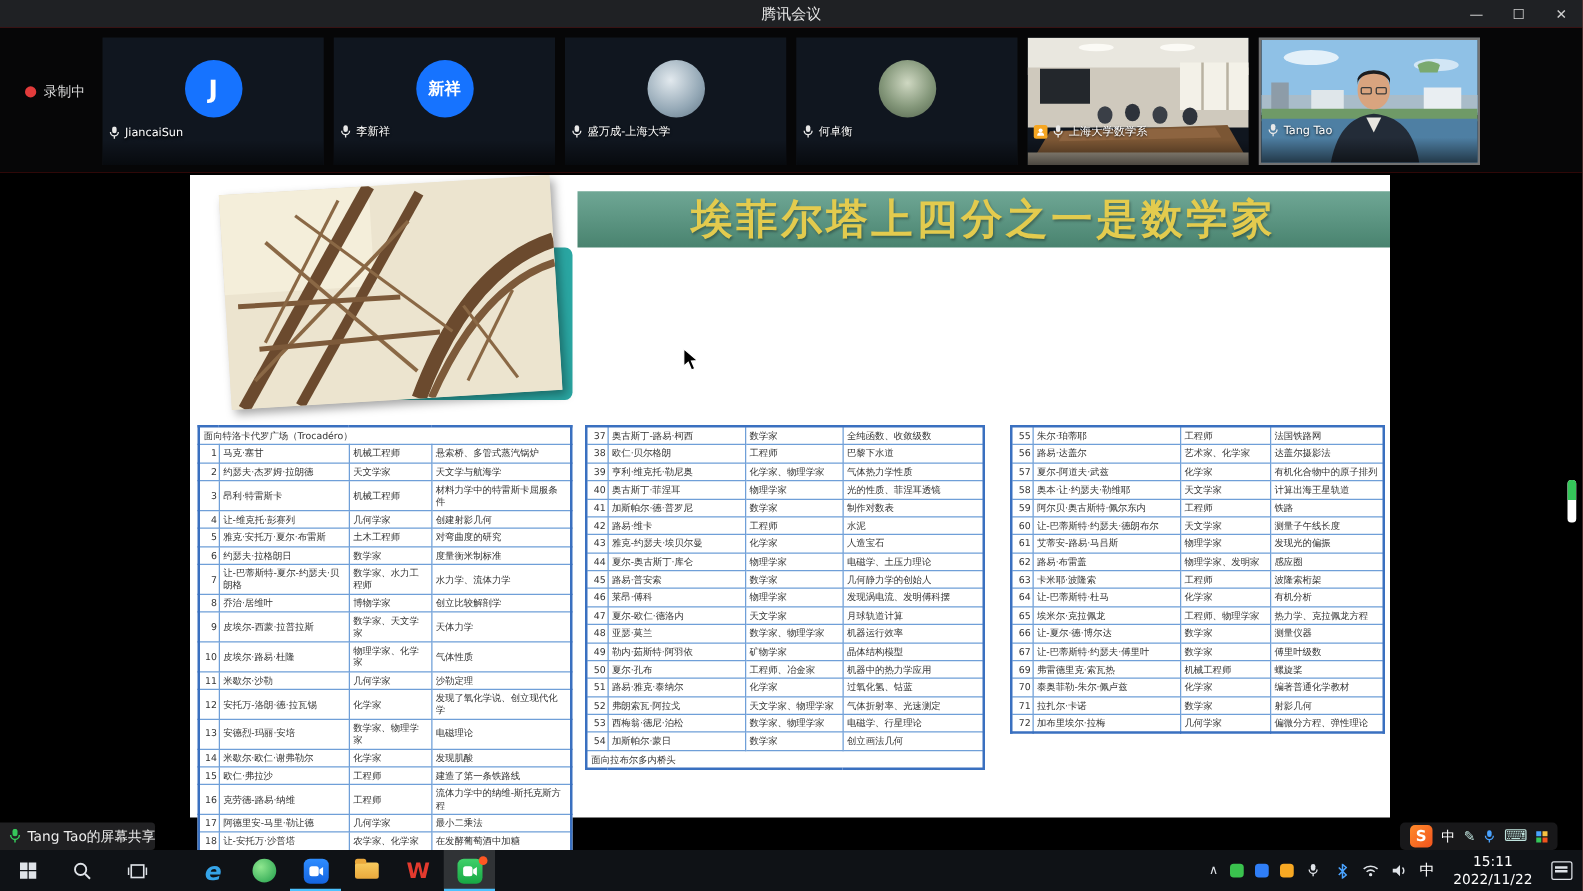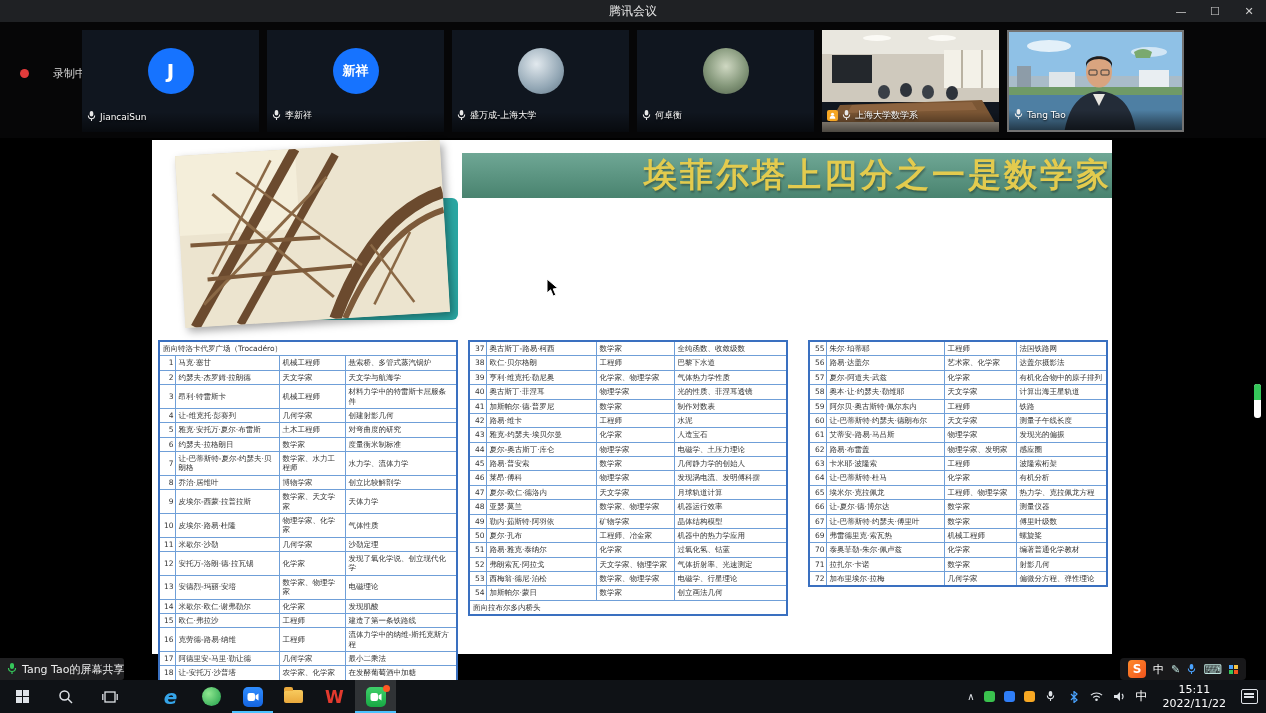--- a/index.html
+++ b/index.html
@@ -9,45 +9,45 @@
 
   
   .titlebar{position:absolute;left:0;top:0;width:1266px;height:22px;background:#1f2124;
     display:flex;align-items:center;justify-content:center;color:#e6e6e6;font-size:12px}
   .win-controls{position:absolute;right:0;top:0;height:22px;display:flex}
   .win-btn{width:34px;height:22px;display:flex;align-items:center;justify-content:center;
     color:#cfcfcf;font-size:11px;cursor:default}
 
   
   .strip{position:absolute;left:0;top:22px;width:1266px;height:116px;background:#060607}
-  .rec{position:absolute;left:20px;top:44px;display:flex;align-items:center;gap:24px;
+  .rec{position:absolute;left:20px;top:44px;display:flex;align-items:center;gap:6px;
     color:#d8d8d8;font-size:11px}
   .rec-dot{width:9px;height:9px;border-radius:50%;background:#e23b3b;display:inline-block}
   .tile{position:absolute;top:8px;width:177px;height:102px;background:#10161f;overflow:hidden}
   .tile.bordered{border:2px solid #737373}
   .avatar{position:absolute;left:50%;top:40%;transform:translate(-50%,-50%);
     width:46px;height:46px;border-radius:50%;display:flex;align-items:center;justify-content:center;
     color:#fff;font-weight:bold}
   .avatar.blue{background:#1673ff}
   .avatar.cloud{background:radial-gradient(circle at 40% 35%,#e2e9ee,#93a7b5 60%,#5f7484)}
   .avatar.tree{background:radial-gradient(circle at 50% 40%,#cfd8c2,#84977a 55%,#4f6049)}
-  .namebar{position:absolute;left:5px;bottom:10px;display:flex;align-items:center;gap:4px;
+  .namebar{position:absolute;left:5px;bottom:20px;display:flex;align-items:center;gap:4px;
     color:#fff;font-size:9px;text-shadow:0 1px 2px #000;z-index:5}
   .scrim{position:absolute;left:0;bottom:0;width:100%;height:20px;
     background:linear-gradient(transparent,rgba(0,0,0,.55))}
   .member-ico{width:11px;height:11px;border-radius:2px;background:#f5a623;display:flex;
     align-items:center;justify-content:center}
   .scene{position:absolute;left:0;top:0;width:177px;height:102px}
 
   
   .main{position:absolute;left:0;top:138px;width:1266px;height:542px;background:#000}
   .slide{position:absolute;left:152px;top:2px;width:960px;height:514px;background:#fff}
   .banner{position:absolute;left:310px;top:13px;width:650px;height:45px;
     background:linear-gradient(180deg,#6fa795,#49836f);
-    display:flex;align-items:center;justify-content:flex-end}
+    display:flex;align-items:center;justify-content:center}
   .banner-title{font-size:33px;font-weight:bold;color:#e3cb4e;letter-spacing:3px;
     text-shadow:1px 2px 2px rgba(0,0,0,.3);white-space:nowrap}
   .teal-block{position:absolute;left:48px;top:58px;width:258px;height:122px;
     background:#2aa6a2;border-radius:6px}
   .tower-photo{position:absolute;left:28px;top:8px;width:265px;height:172px;
     transform:rotate(-3.5deg);background:#ece4cf;box-shadow:3px 4px 8px rgba(0,0,0,.35);overflow:hidden}
 
   .tbl{position:absolute;top:200px;border-collapse:collapse;background:#fff;
     font-size:7.5px;color:#333;table-layout:fixed;border:2px solid #3a70c0}
   .tbl td{border:1px solid #6f9fd8;padding:2px 3px;line-height:1.25;vertical-align:middle;

